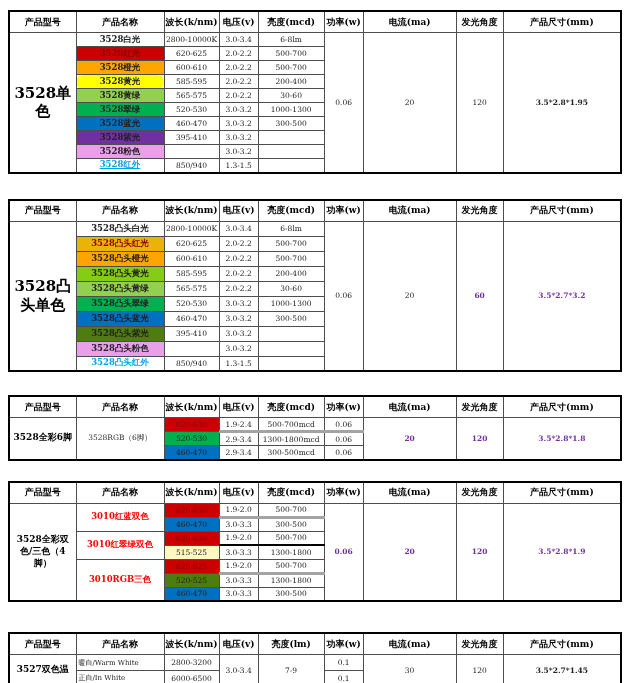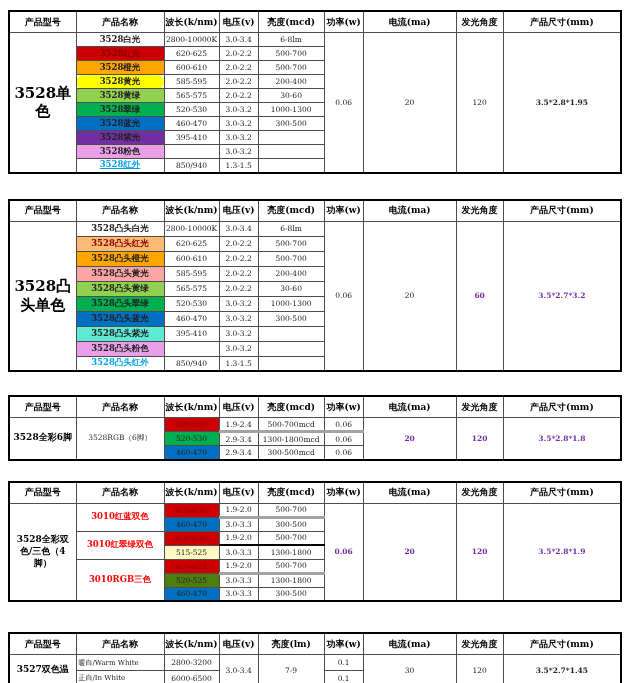--- a/index.html
+++ b/index.html
@@ -157,33 +157,33 @@
           <td class="n">3528凸头白光</td>
           <td>2800-10000K</td>
           <td>3.0-3.4</td>
           <td>6-8lm</td>
           <td rowspan="10">0.06</td>
           <td rowspan="10">20</td>
           <td rowspan="10" class="b" style="color: rgb(112, 48, 160);">60</td>
           <td rowspan="10" class="b" style="color: rgb(112, 48, 160);">3.5*2.7*3.2</td>
         </tr>
         <tr>
-          <td class="n" style="background: #fdba74; color: rgb(139, 0, 0);">3528凸头红光</td>
+          <td class="n" style="background: #eab308; color: rgb(139, 0, 0);">3528凸头红光</td>
           <td>620-625</td>
           <td>2.0-2.2</td>
           <td>500-700</td>
         </tr>
         <tr>
           <td class="n" style="background: rgb(255, 165, 0);">3528凸头橙光</td>
           <td>600-610</td>
           <td>2.0-2.2</td>
           <td>500-700</td>
         </tr>
         <tr>
-          <td class="n" style="background: #fca5a5;">3528凸头黄光</td>
+          <td class="n" style="background: #84cc16;">3528凸头黄光</td>
           <td>585-595</td>
           <td>2.0-2.2</td>
           <td>200-400</td>
         </tr>
         <tr>
           <td class="n" style="background: rgb(146, 208, 80);">3528凸头黄绿</td>
           <td>565-575</td>
           <td>2.0-2.2</td>
           <td>30-60</td>
         </tr>
@@ -193,21 +193,21 @@
           <td>3.0-3.2</td>
           <td>1000-1300</td>
         </tr>
         <tr>
           <td class="n" style="background: rgb(0, 112, 192);">3528凸头蓝光</td>
           <td>460-470</td>
           <td>3.0-3.2</td>
           <td>300-500</td>
         </tr>
         <tr>
-          <td class="n" style="background: #5eead4;">3528凸头紫光</td>
+          <td class="n" style="background: #4d7c0f;">3528凸头紫光</td>
           <td>395-410</td>
           <td>3.0-3.2</td>
           <td></td>
         </tr>
         <tr>
           <td class="n" style="background: rgb(233, 160, 233);">3528凸头粉色</td>
           <td></td>
           <td>3.0-3.2</td>
           <td></td>
         </tr>

